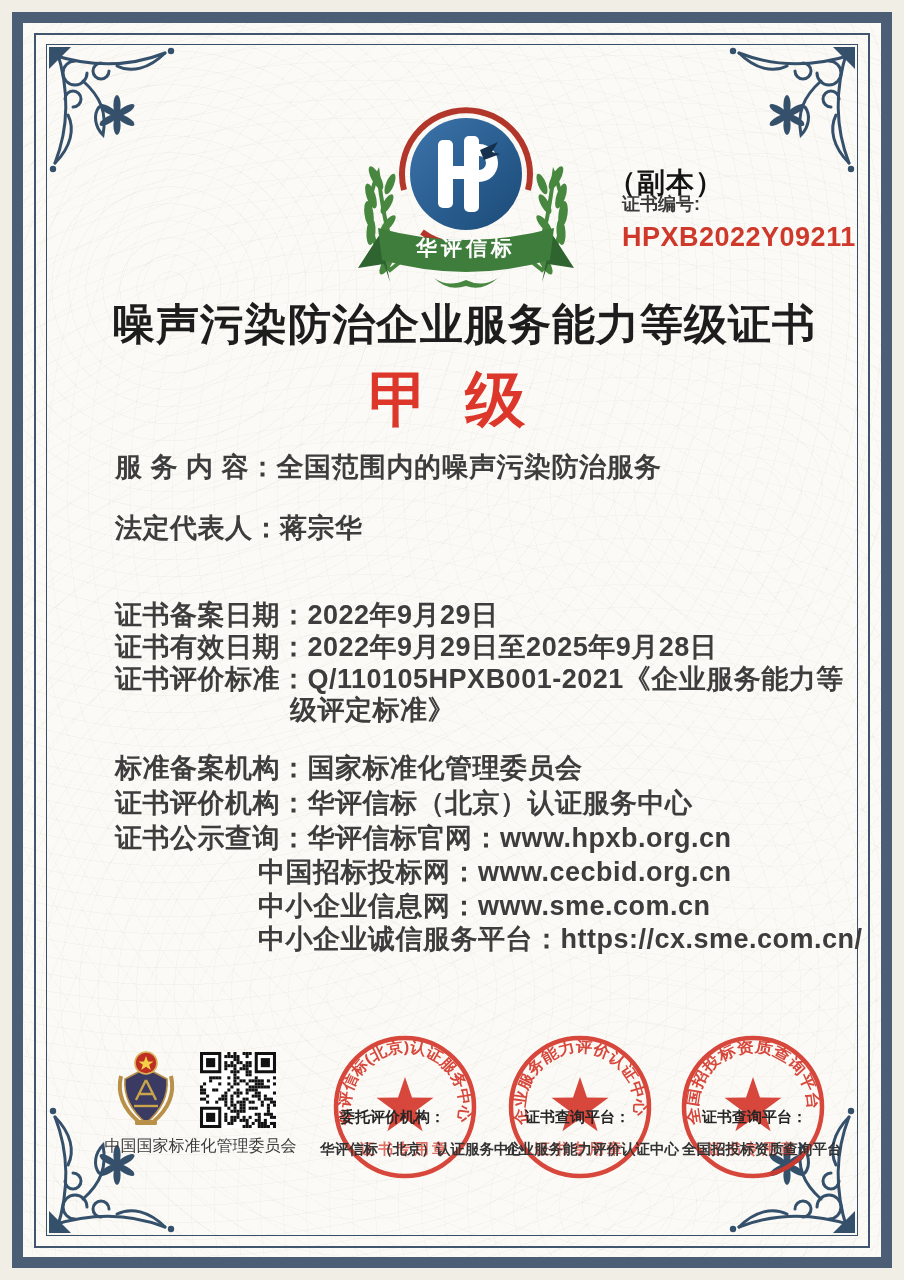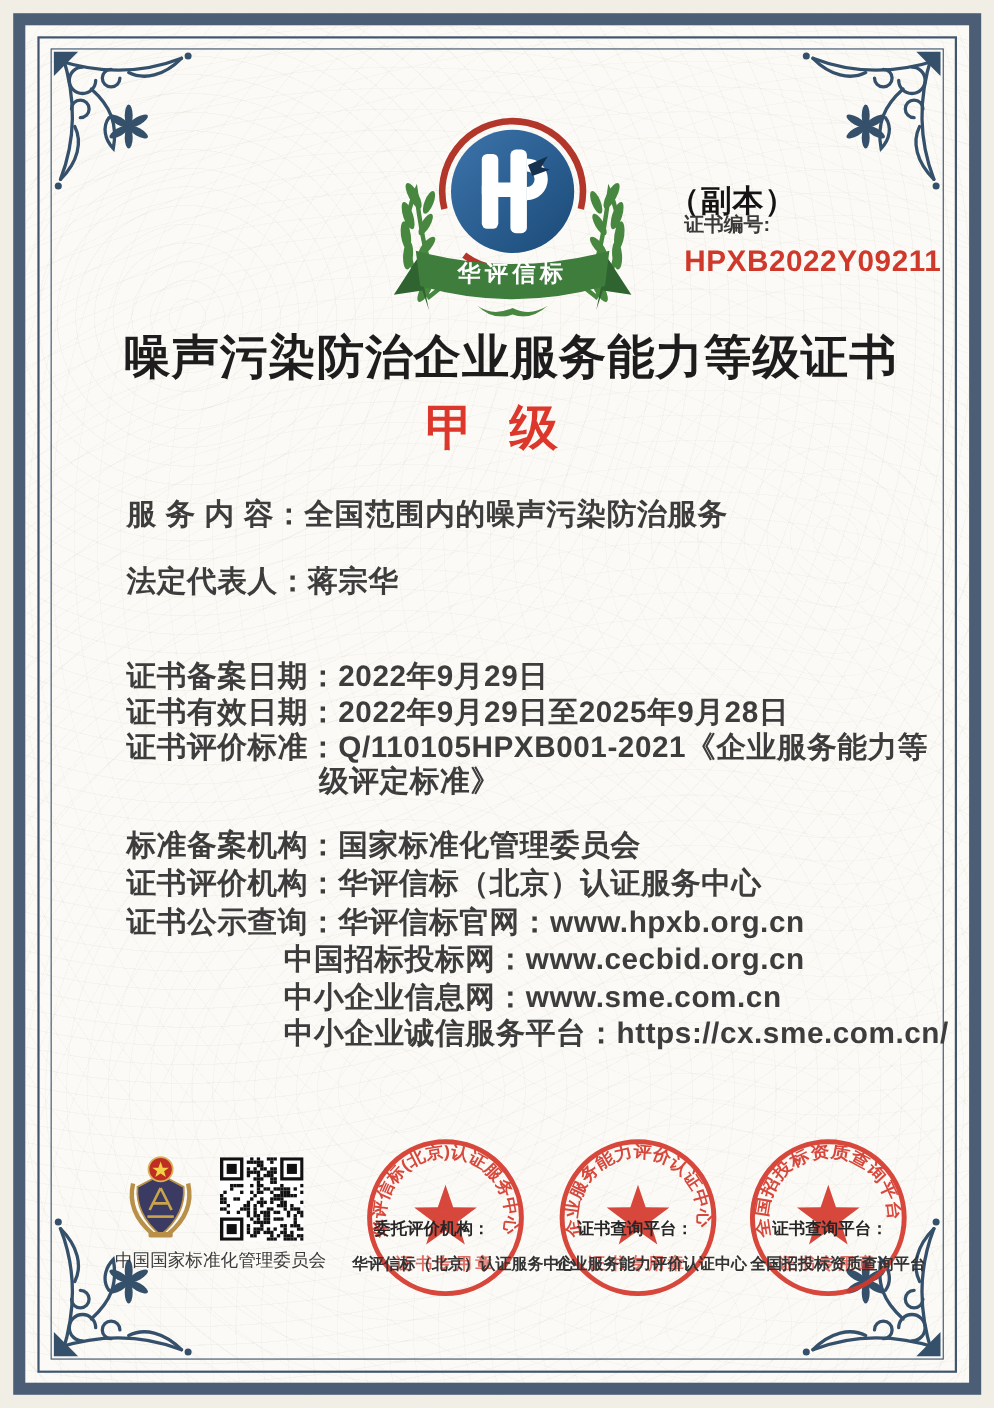--- a/index.html
+++ b/index.html
@@ -19,21 +19,21 @@
   .corner.tl{left:-2px;top:-2px;}
   .corner.tr{right:-2px;top:-2px;transform:scaleX(-1);}
   .corner.bl{left:-2px;bottom:-2px;transform:scaleY(-1);}
   .corner.br{right:-2px;bottom:-2px;transform:scale(-1,-1);}
   
   .logo{position:absolute;left:338px;top:92px;width:256px;height:196px;}
   .copy{position:absolute;left:608px;top:124px;width:220px;font-size:28px;font-weight:800;color:#141414;letter-spacing:1px;margin-top:40px;}
   .certno-label{position:absolute;left:622px;top:192px;font-size:18px;font-weight:700;color:#3a3a3a;}
   .certno{position:absolute;left:622px;top:222px;font-size:27px;font-weight:700;color:#cf392c;letter-spacing:.5px;}
   .title{position:absolute;left:12px;top:296px;width:904px;text-align:center;font-size:43px;font-weight:800;color:#1d1d1d;letter-spacing:1px;}
-  .grade{position:absolute;left:0;top:360px;width:904px;text-align:center;font-size:44px;font-weight:800;color:#dc372a;letter-spacing:10px;}
+  .grade{position:absolute;left:0;top:360px;width:904px;text-align:center;font-size:60px;font-weight:800;color:#dc372a;letter-spacing:10px;}
   
   .bl{position:absolute;left:115px;font-size:27px;font-weight:600;color:#3d3d3d;letter-spacing:.5px;white-space:nowrap;}
   .indent1{left:290px;}
   .indent2{left:258px;}
   
   .emblem{position:absolute;left:111px;top:1050px;width:70px;height:80px;}
   .qr{position:absolute;left:200px;top:1052px;width:76px;height:76px;}
   .authority{position:absolute;left:88px;top:1136px;width:225px;text-align:center;font-size:16px;font-weight:400;color:#3a3a3a;}
   .seal{position:absolute;width:150px;height:150px;opacity:.92;}
   .seal.s1{left:330px;top:1032px;}

